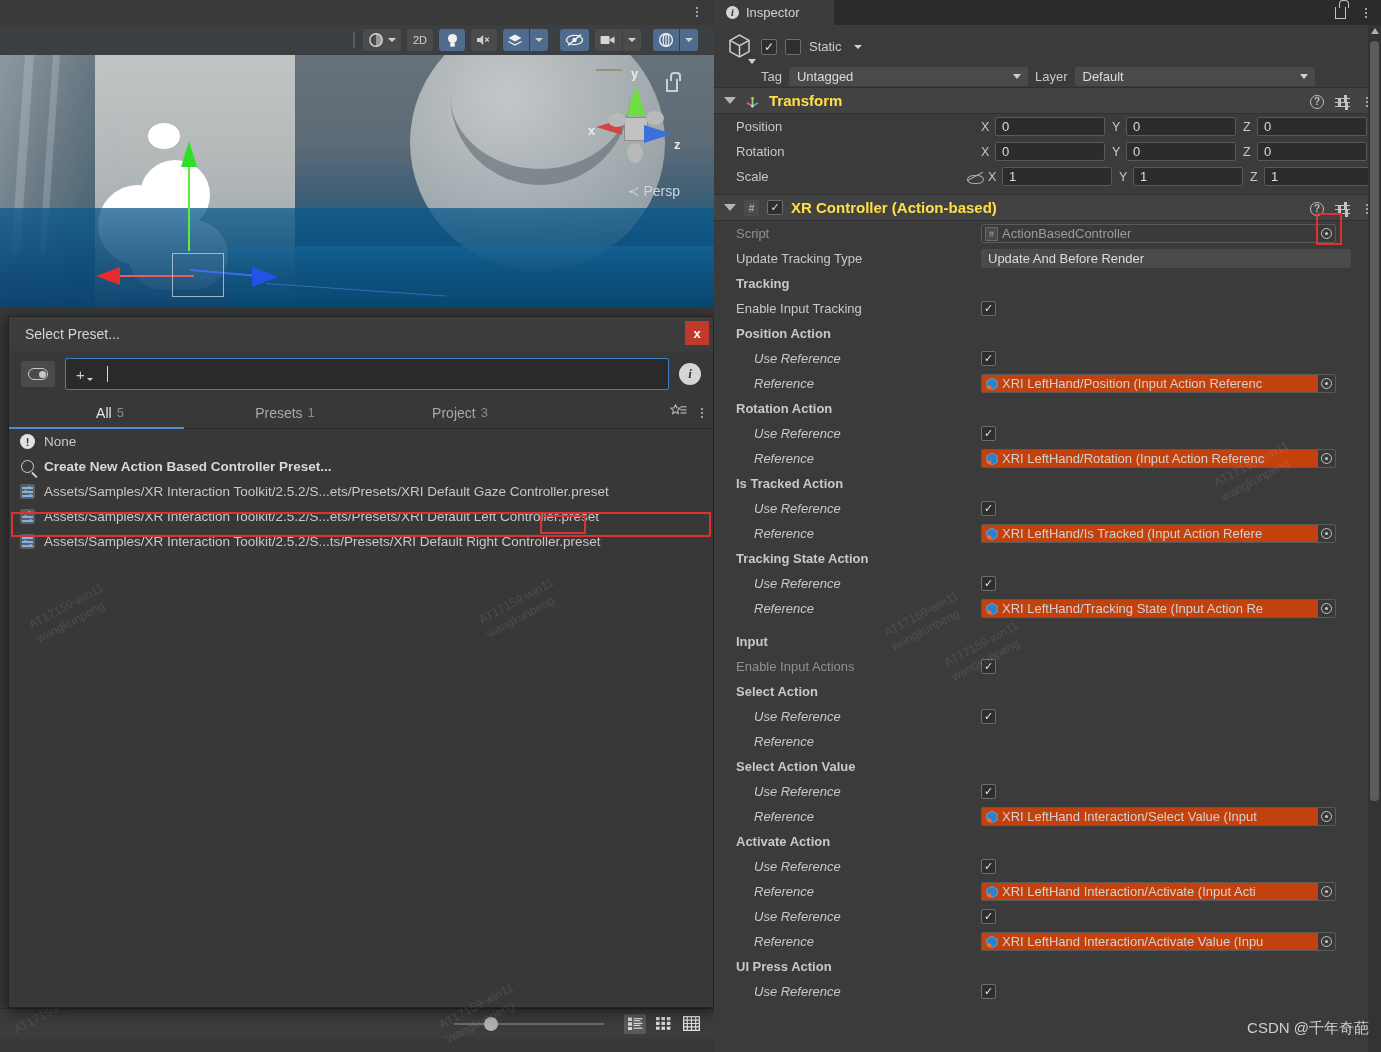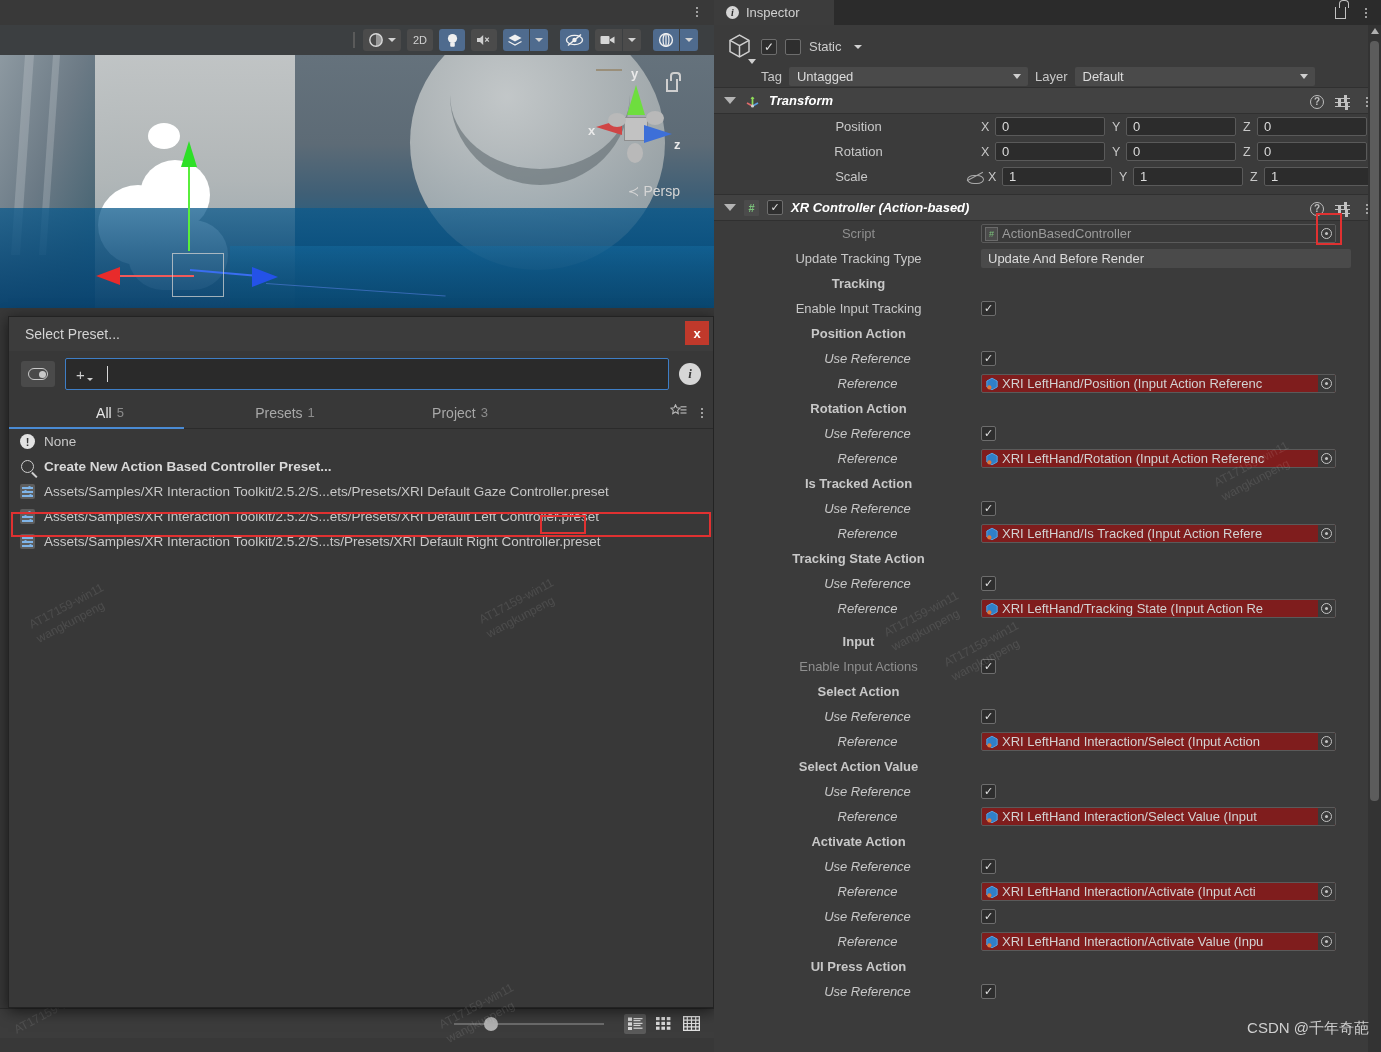--- a/index.html
+++ b/index.html
@@ -180,53 +180,53 @@
   .dd { height:19px; background:#4a4a4a; border-radius:2px; display:flex; align-items:center;
      padding:0 6px 0 8px; font-size:13px; color:#dcdcdc; position:relative; }
   .dd .ar { position:absolute; right:7px; width:0;height:0;
      border-left:4px solid transparent;border-right:4px solid transparent;border-top:5px solid #cfcfcf; }
 
   .comp-head { height:27px; background:#424242; border-top:1px solid #303030;
      border-bottom:1px solid #303030; display:flex; align-items:center; gap:8px; padding-left:10px;
      position:relative; }
   .foldout { width:0;height:0;border-left:6px solid transparent;border-right:6px solid transparent;
      border-top:7px solid #b4b4b4; }
-  .comp-title { font-size:13px; font-weight:700; color:#ffffff;font-style:italic; }
+  .comp-title { font-size:15px; font-weight:700; color:#fde047; }
   .comp-right { position:absolute; right:8px; top:0; height:27px; display:flex; align-items:center;
      gap:11px; }
   .ic-help { width:14px; height:14px; border-radius:50%; border:1.5px solid #bdbdbd; color:#bdbdbd;
      font-size:10px; display:flex; align-items:center; justify-content:center; font-weight:700; }
   .ic-preset-sm { width:15px; height:14px; position:relative; }
   .ic-preset-sm i { position:absolute; left:0; height:1.5px; width:15px; background:#c2c2c2; }
   .ic-preset-sm i:nth-child(1){ top:3px; } .ic-preset-sm i:nth-child(2){ top:7px; }
   .ic-preset-sm i:nth-child(3){ top:11px; }
   .ic-preset-sm b { position:absolute; width:3px; height:7px; background:#c2c2c2; }
   .ic-preset-sm b:nth-of-type(1){ top:0px; left:9px; }
   .ic-preset-sm b:nth-of-type(2){ top:4px; left:3px; }
   .ic-preset-sm b:nth-of-type(3){ top:8px; left:10px; }
   .ic-script { width:15px; height:16px; background:#4b4b4b; border-radius:1px; color:#7ac07a;
      font-size:11px; font-weight:700; display:flex; align-items:center; justify-content:center; }
 
   .prow { height:25px; display:flex; align-items:center; padding-left:22px; font-size:13px; }
-  .prow .pl { width:245px; color:#c8c8c8;text-align:center; }
+  .prow .pl { width:245px; color:#c8c8c8; }
   .prow .pl.dim { color:#8f8f8f; }
   .prow.hdr { font-weight:700; color:#e0e0e0; }
   .prow.ind .pl { padding-left:18px;font-style:italic; }
   .vec-cell { display:flex; align-items:center; gap:5px; margin-right:7px; }
   .vec-lab { font-size:12.5px; color:#c8c8c8; width:9px; }
   .vec-in { width:110px; height:19px; background:#2c2c2c; border:1px solid #5a5a5a; border-radius:2px;
      display:flex; align-items:center; padding-left:6px; font-size:13px; color:#dcdcdc; }
   .eye-off { width:16px; height:14px; position:relative; margin-right:6px; }
   .eye-off::before { content:""; position:absolute; left:0; top:5px; width:15px; height:7px;
      border:1.4px solid #a9a9a9; border-radius:50%/60%; }
   .eye-off::after { content:""; position:absolute; left:-1px; top:6px; width:18px; height:1.4px;
      background:#a9a9a9; transform:rotate(-28deg); }
   .cbx { width:15px; height:15px; background:#2e2e2e; border:1px solid #6d6d6d; border-radius:2px;
      display:flex; align-items:center; justify-content:center; color:#e2e2e2; font-size:11px; }
-  .obj-field { width:355px; height:19px; background:#7f1d1d; border:1px solid #5a5a5a;
+  .obj-field { width:355px; height:19px; background:#c2410c; border:1px solid #5a5a5a;
      border-radius:2px; display:flex; align-items:center; gap:3px; padding-left:3px; font-size:13px;
      color:#d2d2d2; position:relative; overflow:hidden; white-space:nowrap; }
   .obj-field.dim { background:#3a3a3a; color:#9b9b9b; }
   .obj-pick { position:absolute; right:0; top:0; width:17px; height:17px; display:flex;
      align-items:center; justify-content:center; background:#3a3a3a; }
   .ic-circ { width:11px; height:11px; border-radius:50%; border:1.5px solid #c4c4c4;
      display:flex; align-items:center; justify-content:center; }
   .ic-circ::after { content:""; width:3px; height:3px; border-radius:50%; background:#c4c4c4; }
   .ic-ref { width:14px; height:14px; flex:0 0 14px; position:relative; }
   .dd-wide { width:370px; height:19px; background:#4a4a4a; border-radius:2px; display:flex;
@@ -819,30 +819,20 @@
           </div>
           <div class="prow hdr">
             <span class="pl">Select Action</span>
           </div>
           <div class="prow ind">
             <span class="pl">Use Reference</span>
             <span class="cbx">✓</span>
           </div>
           <div class="prow ind">
             <span class="pl">Reference</span>
-            <span class="obj-field">
-              <span class="ic-ref"><svg width="14" height="14" viewBox="0 0 14 14">
-                  <path d="M7 1.2 12.2 4v6L7 12.8 1.8 10V4z" fill="#2f7fc8" stroke="#5aa8e8" stroke-width=".9"></path>
-                  <circle cx="4.4" cy="10.4" r="2.1" fill="#e0763a"></circle>
-                </svg></span>
-              <span>XRI LeftHand Interaction/Select (Input Action</span>
-              <span class="obj-pick">
-                <span class="ic-circ"></span>
-              </span>
-            </span>
           </div>
           <div class="prow hdr">
             <span class="pl">Select Action Value</span>
           </div>
           <div class="prow ind">
             <span class="pl">Use Reference</span>
             <span class="cbx">✓</span>
           </div>
           <div class="prow ind">
             <span class="pl">Reference</span>

